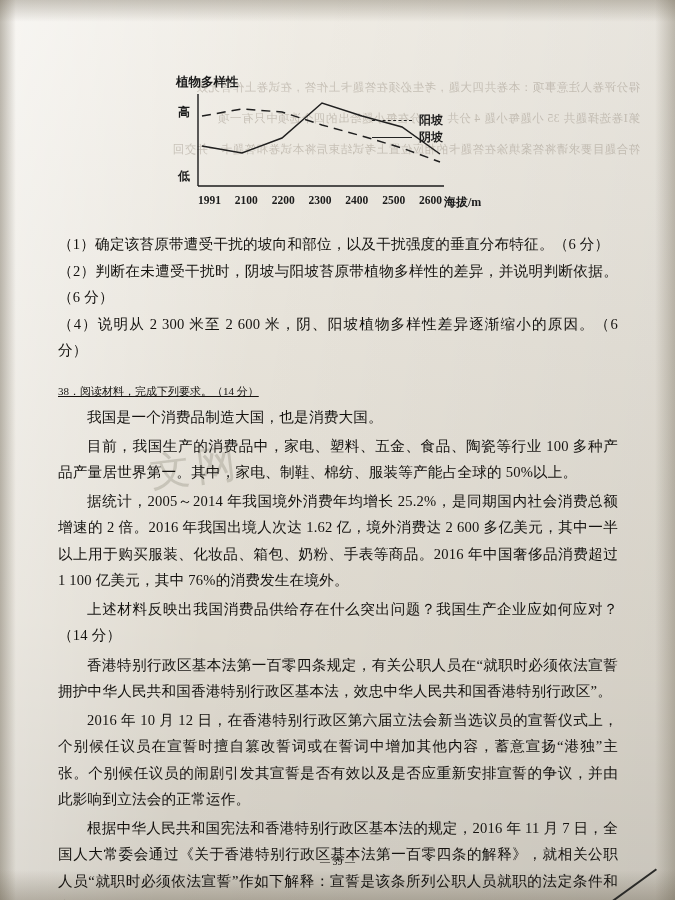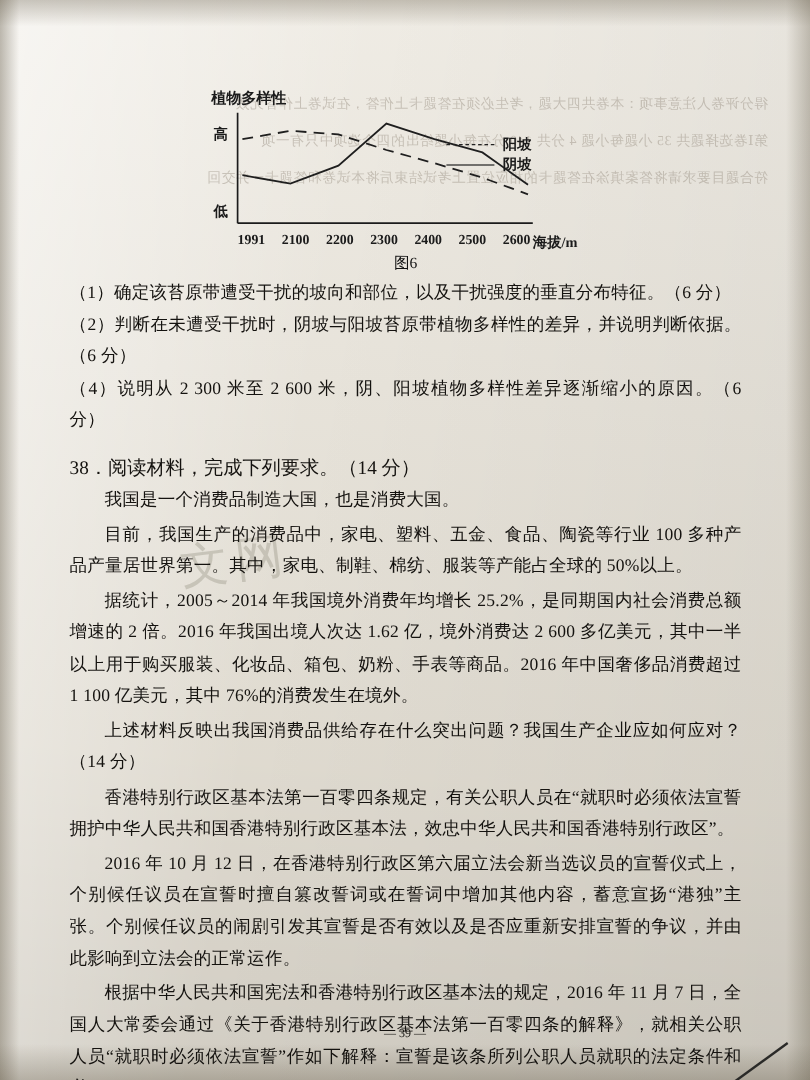--- a/index.html
+++ b/index.html
@@ -143,24 +143,25 @@
     font-size: 14.6px;
     line-height: 26.5px;
     color: #14120f;
     margin: 0 0 2px 0;
     text-align: justify;
     letter-spacing: 0.2px;
   }
   .para.indent { text-indent: 29px; }
   .para.q { margin: 0; }
   .section-head {
-    font-size: 16px;
+    font-size: 11px;
     line-height: 26.5px;
     color: #14120f;
     margin: 14px 0 0 0;
+    text-decoration: underline;
   }
   .block { margin-top: 3px; }
   .watermark {
     position: absolute;
     left: 150px;
     top: 440px;
     font-size: 40px;
     color: rgba(130,125,110,0.30);
     letter-spacing: 6px;
     transform: rotate(-7deg);
@@ -245,21 +246,20 @@
           <span>2200</span>
           <span>2300</span>
           <span>2400</span>
           <span>2500</span>
           <span>2600</span>
         </div>
 
         <div class="axis-x-label">海拔/m</div>
       </div>
 
-      <div class="fig-caption">图6</div>
     </div>
 
     <div class="block">
       <p class="para q">（1）确定该苔原带遭受干扰的坡向和部位，以及干扰强度的垂直分布特征。（6 分）</p>
       <p class="para q">（2）判断在未遭受干扰时，阴坡与阳坡苔原带植物多样性的差异，并说明判断依据。（6 分）</p>
       <p class="para q">（4）说明从 2 300 米至 2 600 米，阴、阳坡植物多样性差异逐渐缩小的原因。（6 分）</p>
     </div>
 
     <div class="block">
       <p class="section-head">38．阅读材料，完成下列要求。（14 分）</p>

